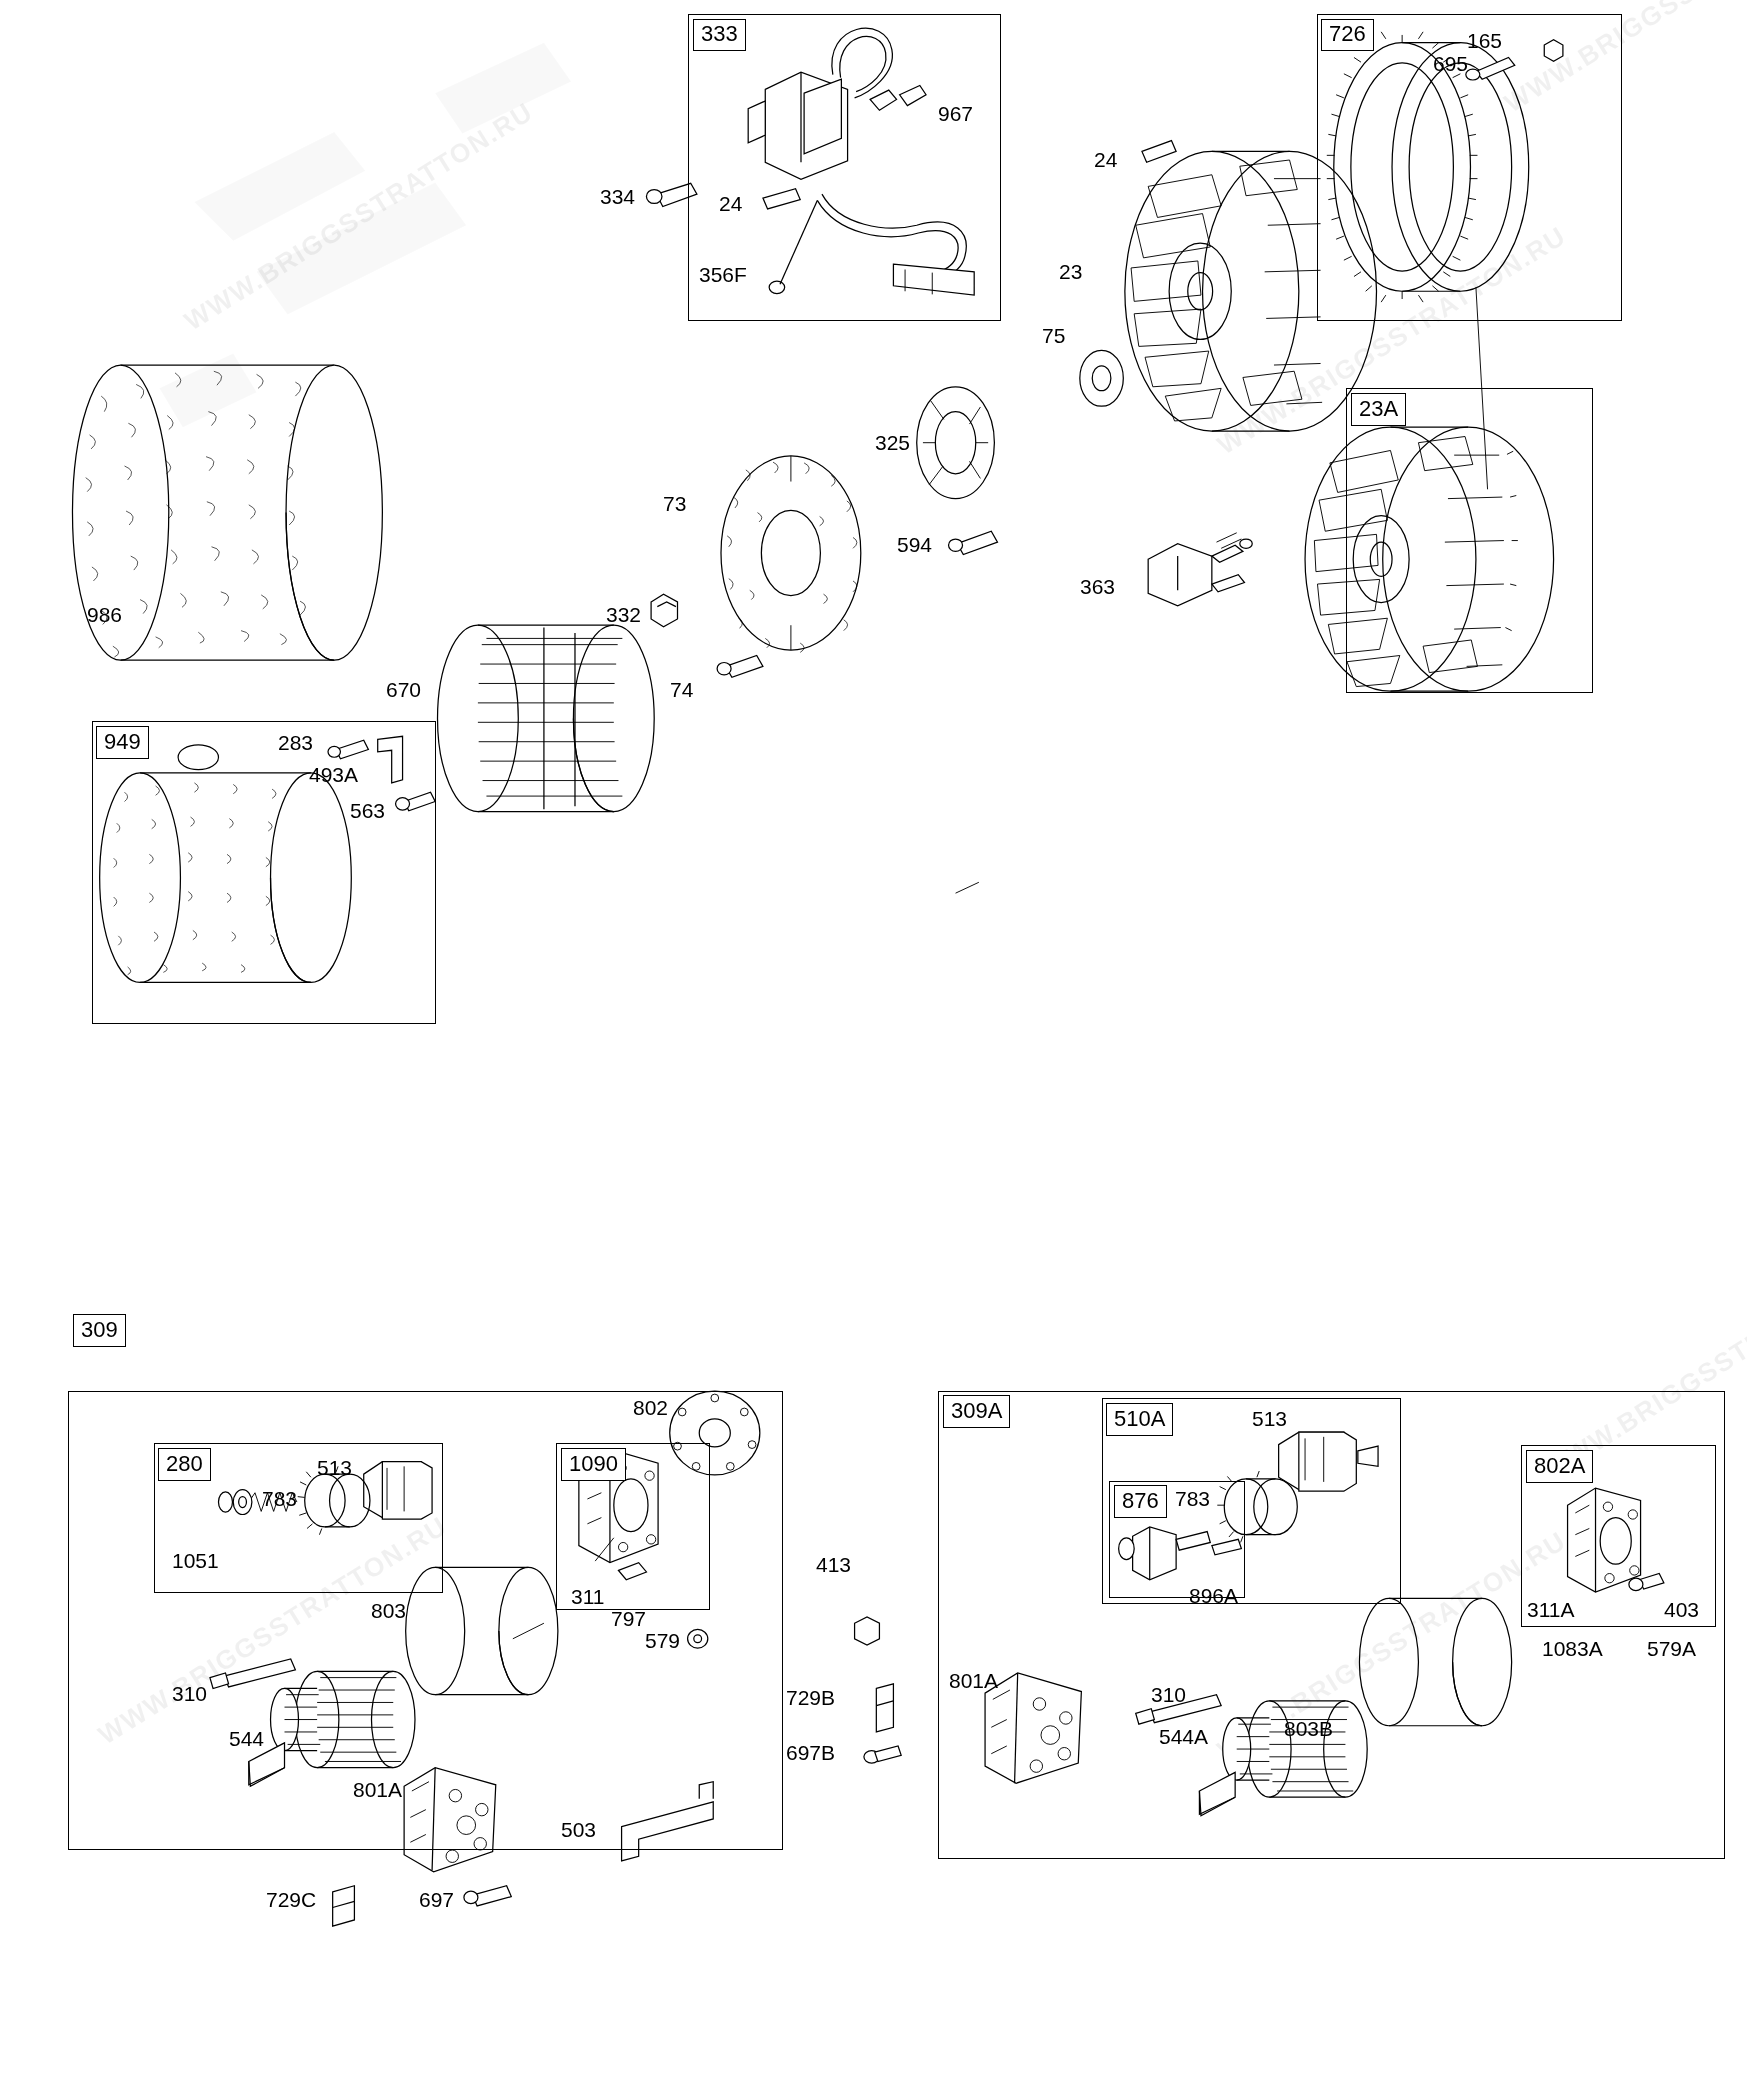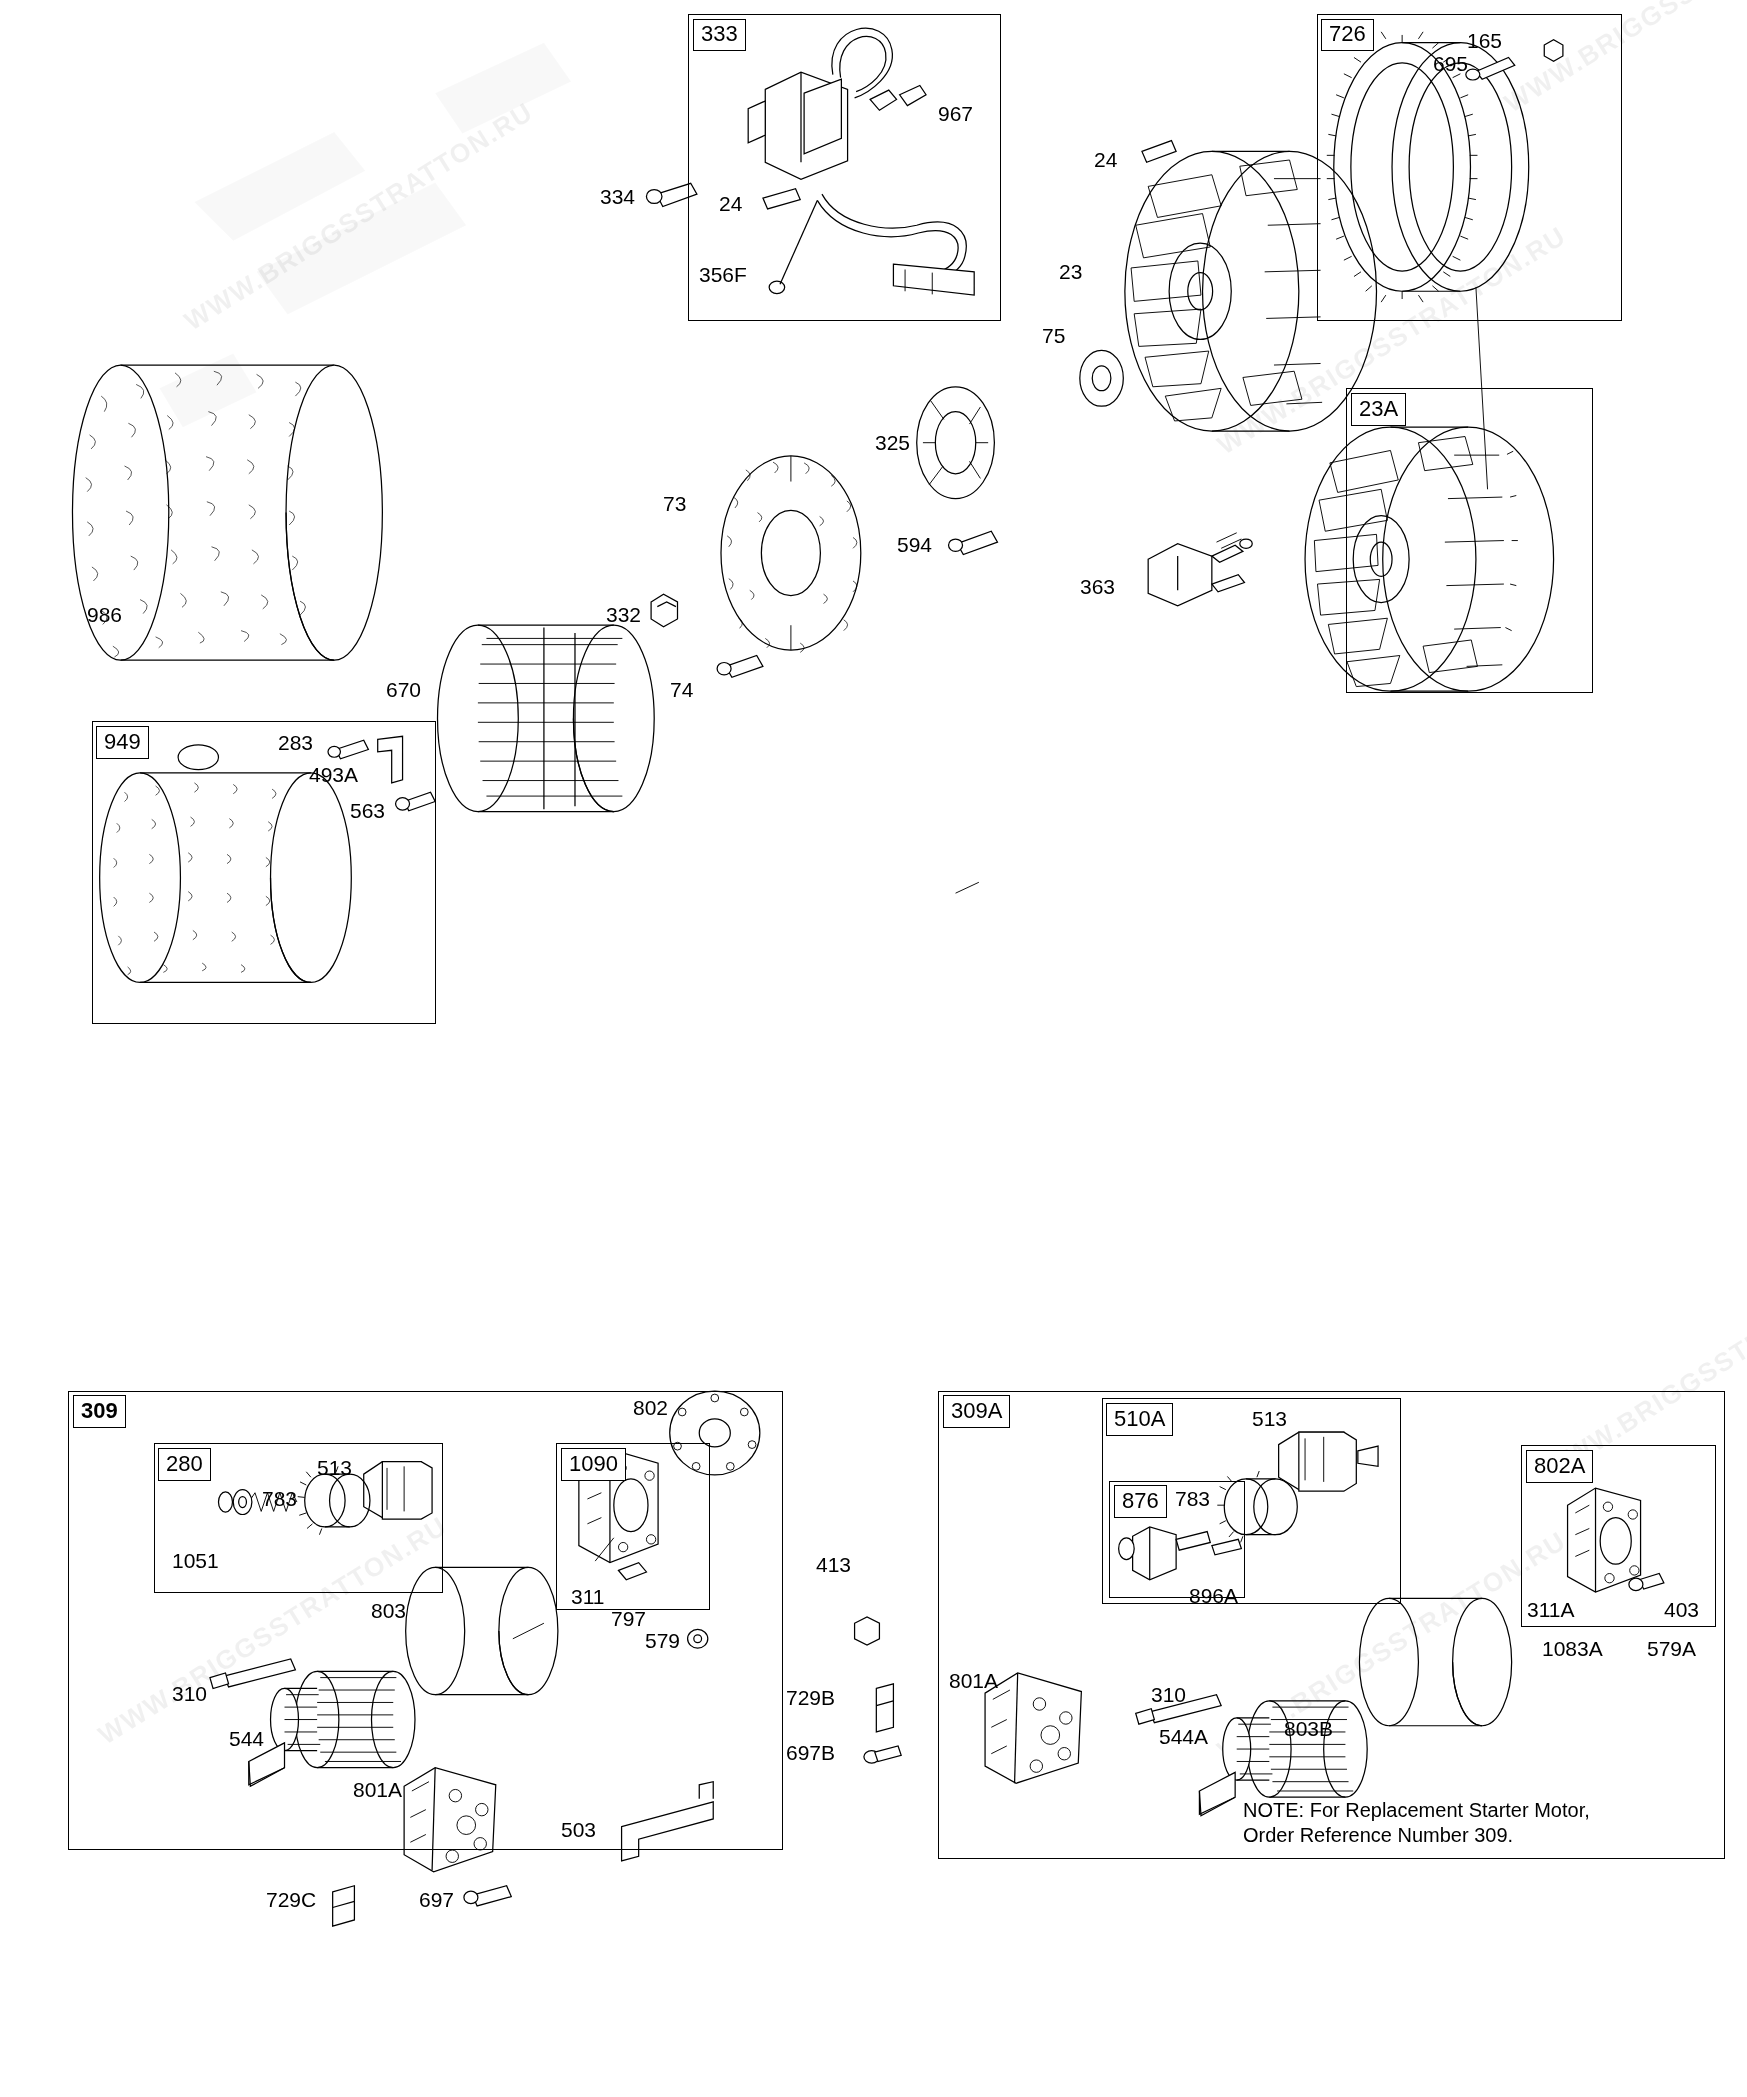--- a/index.html
+++ b/index.html
@@ -518,21 +518,21 @@
 
   <div class="frame" style="left:938px; top:1391px; width:785px; height:466px;"></div>
   <div class="frame" style="left:1102px; top:1398px; width:297px;  height:204px;"></div>
   <div class="frame" style="left:1109px; top:1481px; width:134px;  height:115px;"></div>
   <div class="frame" style="left:1521px; top:1445px; width:193px;  height:180px;"></div>
 
   <div class="boxnum" style="left:693px;  top:18.6px;">333</div>
   <div class="boxnum" style="left:1321px; top:18.6px;">726</div>
   <div class="boxnum" style="left:1351px; top:393px;">23A</div>
   <div class="boxnum" style="left:96px;  top:726px;">949</div>
-  <div class="boxnum" style="left:73px;   top:1395px;font-weight:bold;">309</div>
+  <div class="boxnum" style="left:73px;   top:1314px;">309</div>
   <div class="boxnum" style="left:158px;  top:1448px;">280</div>
   <div class="boxnum" style="left:561px;  top:1448px;">1090</div>
   <div class="boxnum" style="left:943px; top:1395px;">309A</div>
   <div class="boxnum" style="left:1106px; top:1403px;">510A</div>
   <div class="boxnum" style="left:1114px; top:1485px;">876</div>
   <div class="boxnum" style="left:1526px; top:1450px;">802A</div>
 
   <div class="lbl" style="left:938px; top:103px;">967</div>
   <div class="lbl" style="left:600px;  top:186px;">334</div>
   <div class="lbl" style="left:719px;  top:193px;">24</div>
@@ -577,19 +577,15 @@
   <div class="lbl" style="left:1189px; top:1585px;">896A</div>
   <div class="lbl" style="left:1527px; top:1599px;">311A</div>
   <div class="lbl" style="left:1664px; top:1599px;">403</div>
   <div class="lbl" style="left:1542px; top:1638px;">1083A</div>
   <div class="lbl" style="left:1647px; top:1638px;">579A</div>
   <div class="lbl" style="left:949px; top:1670px;">801A</div>
   <div class="lbl" style="left:1151px; top:1684px;">310</div>
   <div class="lbl" style="left:1159px; top:1726px;">544A</div>
   <div class="lbl" style="left:1284px; top:1718px;">803B</div>
 
-  <div class="note" style="left:1243px; top:1798px;">
-    <div>NOTE: For Replacement Starter Motor,</div>
-    <div>Order Reference Number 309.</div>
-  </div>
 
 </div>
 
 
 </body></html>

